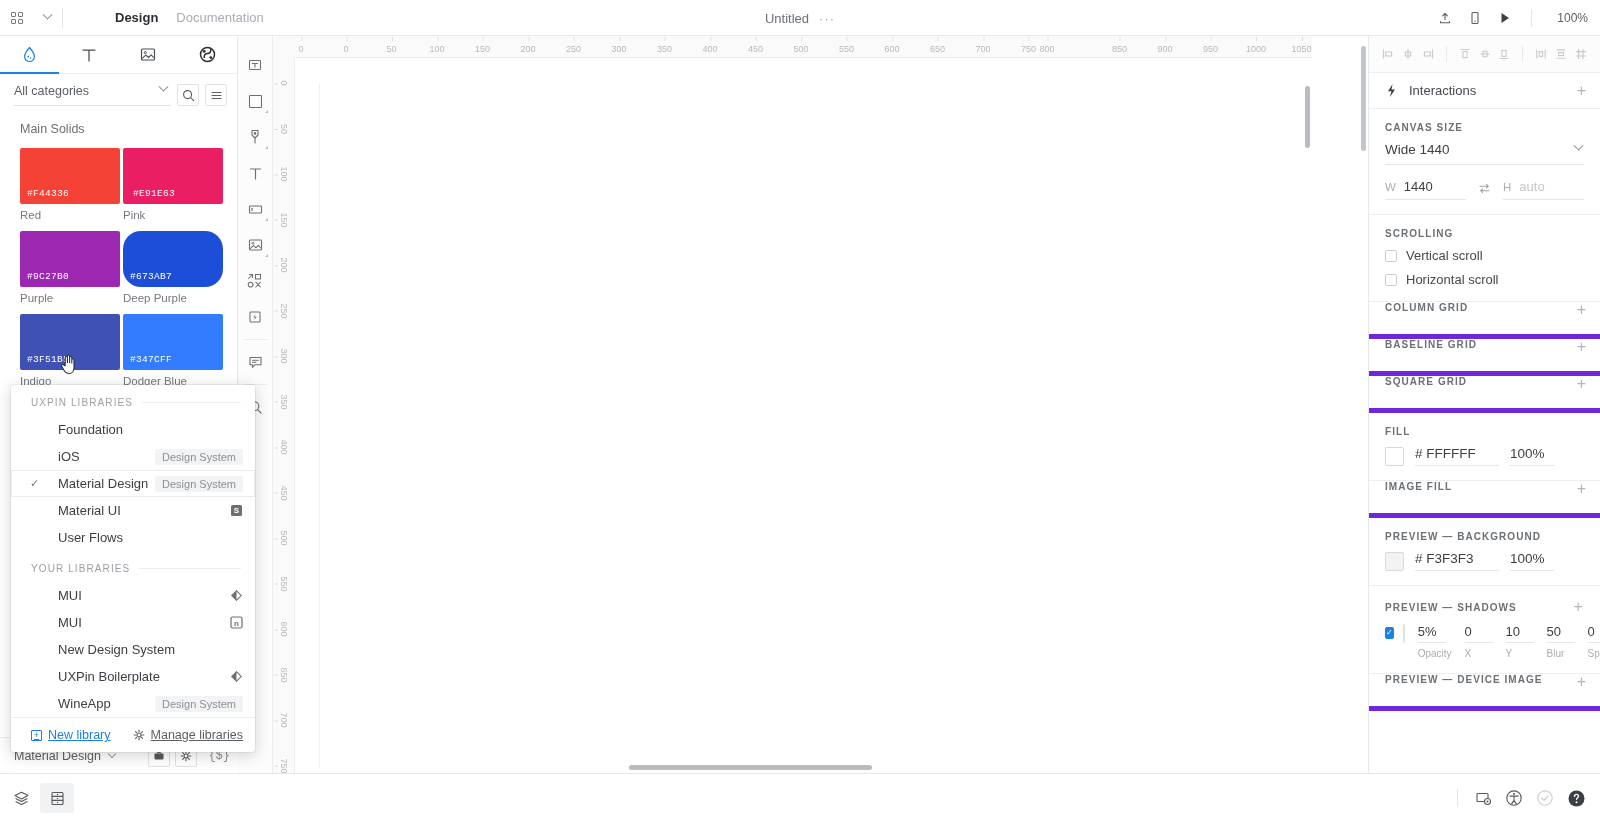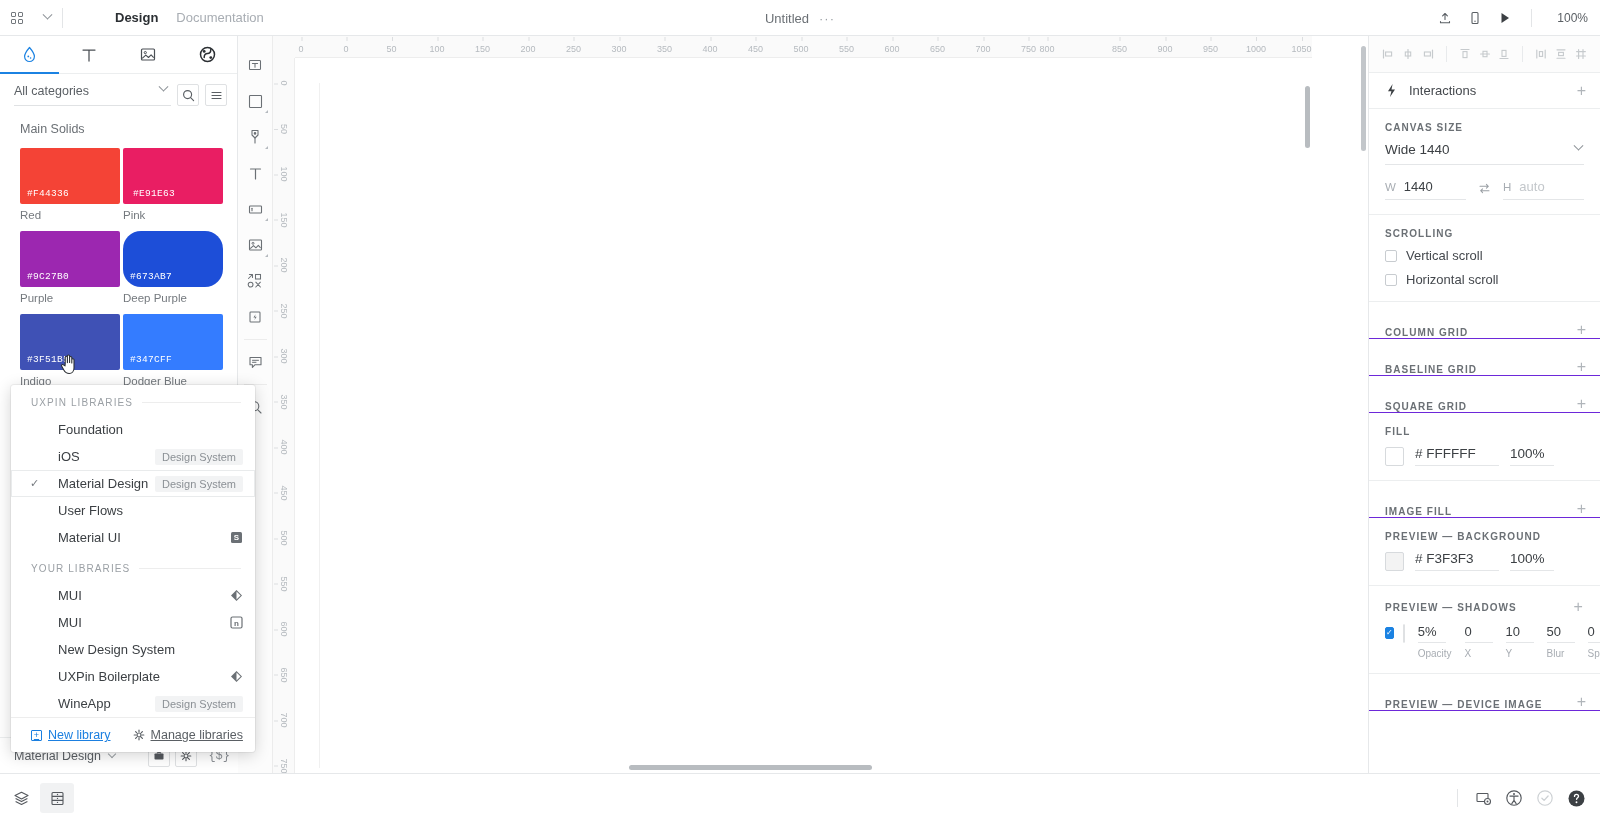--- a/index.html
+++ b/index.html
@@ -211,22 +211,22 @@
   .dim-val.placeholder { color:#c3c7cb; }
   .dim-swap { margin:0 12px; cursor:pointer; color:#9ba0a5; }
 
   .rp-check { display:flex; align-items:center; gap:9px; margin-bottom:9px; cursor:pointer; }
   .cbox { width:12px; height:12px; border:1.2px solid #c8ccd0; border-radius:2px; background:#fff; }
   .cbox.on { background:#1b82e2; border-color:#1b82e2; display:flex; align-items:center; justify-content:center; }
   .cbox.on::after { content:"✓"; color:#fff; font-size:8px; line-height:1; }
   .rp-check span { font-size:13px; color:#44484d; }
 
   .rp-collapse {
-    height:37px; display:flex; align-items:flex-end; padding:0 14px 0 16px;
-    border-bottom:1px solid #6d28d9;
+    height:37px; display:flex; align-items:flex-start; padding:0 14px 0 16px;
+    border-bottom:5px solid #6d28d9;
   }
   .rp-collapse .rp-label { margin-bottom:0; }
 
   .color-row { display:flex; align-items:center; gap:11px; }
   .color-chip { width:19px; height:19px; border:1px solid #d7dadd; border-radius:2px; background:#fff; cursor:pointer; }
   .color-chip.f3 { background:#f3f3f3; }
   .hex-field { border-bottom:1px solid #e4e6e8; padding-bottom:4px; min-width:84px; }
   .hex-field span { font-size:13.5px; color:#3c4044; cursor:text; }
   .pct-field { border-bottom:1px solid #e4e6e8; padding-bottom:4px; min-width:44px; }
   .pct-field span { font-size:13.5px; color:#3c4044; cursor:text; }
@@ -448,33 +448,33 @@
         </span>
       </div>
       <div class="ld-item selected">
         <span class="ld-check">✓</span>
         <span class="ld-name">Material Design</span>
         <span class="ld-right">
           <span class="ld-badge">Design System</span>
         </span>
       </div>
       <div class="ld-item">
-        <span class="ld-name">User Flows</span>
-        <span class="ld-right"></span>
-      </div>
-      <div class="ld-item">
         <span class="ld-name">Material UI</span>
         <span class="ld-right">
           <span class="ld-glyph">
             <svg width="13" height="13" viewBox="0 0 13 13">
               <rect x="1" y="1" width="11" height="11" rx="1.5" fill="#6b7075"></rect>
               <text x="6.5" y="9.4" font-size="8" font-family="Liberation Sans, sans-serif" font-weight="bold" fill="#fff" text-anchor="middle">S</text>
             </svg>
           </span>
         </span>
+      </div>
+      <div class="ld-item">
+        <span class="ld-name">User Flows</span>
+        <span class="ld-right"></span>
       </div>
       <div class="ld-group-label">YOUR LIBRARIES</div>
       <div class="ld-item">
         <span class="ld-name">MUI</span>
         <span class="ld-right">
           <span class="ld-glyph">
             <svg width="13" height="13" viewBox="0 0 13 13">
               <path d="M6.5 1L12 6.5 6.5 12 1 6.5z" fill="#6b7075"></path>
               <path d="M6.5 2.6v7.8L10.6 6.5z" fill="#fff"></path>
             </svg>

